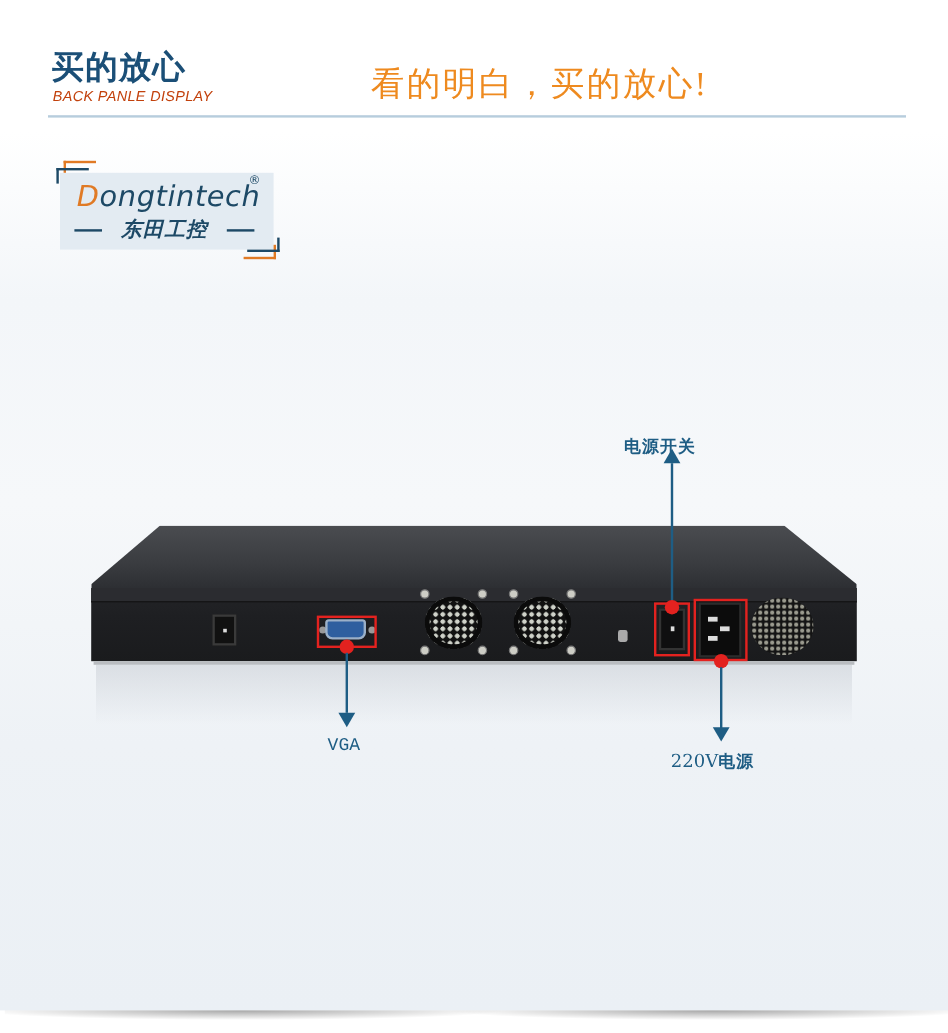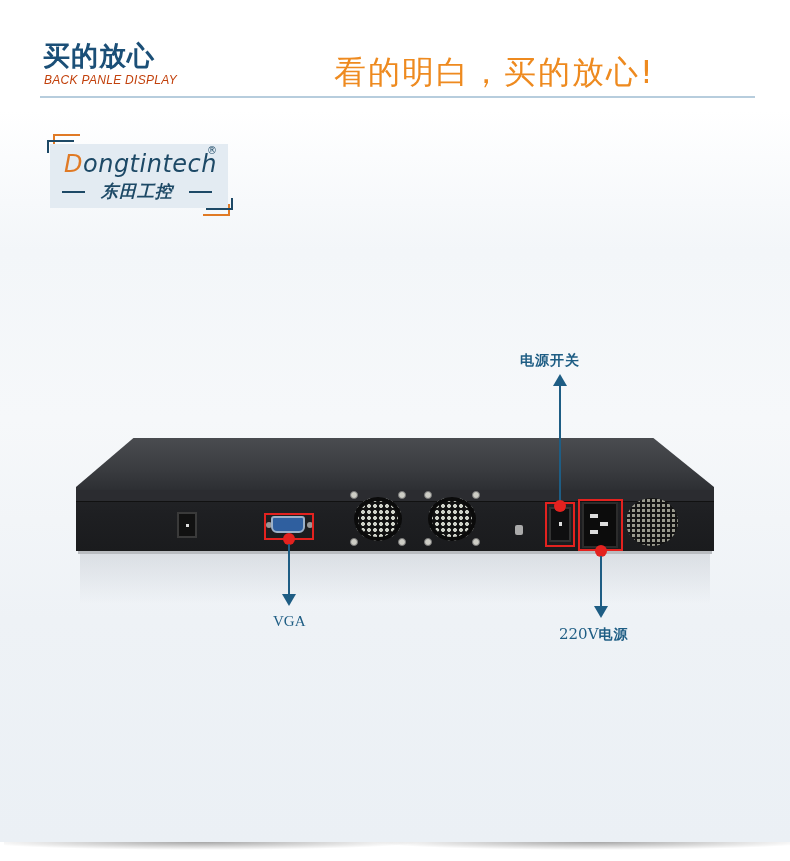--- a/index.html
+++ b/index.html
@@ -5,21 +5,21 @@
     * { margin:0; padding:0; box-sizing:border-box; }
     body { width:790px; height:861px; background:#ffffff; font-family:"DejaVu Sans", sans-serif; position:relative; overflow:hidden; }
     .canvas { position:absolute; left:0; top:0; width:790px; height:842px;
       background: linear-gradient(to bottom, #ffffff 0px, #ffffff 110px, #f3f6f9 250px, #f6f8fa 420px, #eef2f6 620px, #ebf0f5 842px); }
     .bottom-shadow { position:absolute; left:4px; top:842px; width:786px; height:19px;
       background: radial-gradient(ellipse 40% 60% at 25% 0%, rgba(0,0,0,0.35), rgba(0,0,0,0) 70%),
                   radial-gradient(ellipse 40% 60% at 75% 0%, rgba(0,0,0,0.35), rgba(0,0,0,0) 70%); }
 
     .title-cn { position:absolute; left:43px; top:38px; font-size:27px; font-weight:bold; color:#1b4f77; letter-spacing:1px; }
     .title-en { position:absolute; left:44px; top:73px; font-size:12px; font-style:italic; color:#c2410c; font-family:"Liberation Sans", sans-serif; letter-spacing:0.3px; }
-    .slogan { position:absolute; left:334px; top:51px; font-size:32px; color:#ee8a1f; letter-spacing:2px; }
+    .slogan { position:absolute; left:309px; top:51px; font-size:28px; color:#ee8a1f; letter-spacing:2px;font-family:Liberation Serif, serif; }
     .header-rule { position:absolute; left:40px; top:96px; width:715px; height:2px; background:#b7cddd; }
 
     
     .logo-box { position:absolute; left:50px; top:144px; width:178px; height:64px; background:#e3ebf2; }
     .corner-tl-o { position:absolute; left:53px; top:134px; width:27px; height:2px; background:#e07a25; }
     .corner-tl-o2 { position:absolute; left:53px; top:134px; width:2px; height:10px; background:#e07a25; }
     .corner-tl-b { position:absolute; left:47px; top:140px; width:27px; height:2px; background:#1d4966; }
     .corner-tl-b2 { position:absolute; left:47px; top:140px; width:2px; height:13px; background:#1d4966; }
     .corner-br-o { position:absolute; left:203px; top:214px; width:27px; height:2px; background:#e07a25; }
     .corner-br-o2 { position:absolute; left:228px; top:204px; width:2px; height:12px; background:#e07a25; }
@@ -64,21 +64,21 @@
     .power-socket { position:absolute; left:582px; top:502px; width:36px; height:46px; background:#0c0c0c; border:2px solid #2c2c2c; }
     .pin { position:absolute; width:8px; height:4px; background:#ddd; }
     .vent { position:absolute; left:626px; top:498px; width:52px; height:48px; border-radius:50%;
       background: radial-gradient(circle, #9a9a8e 0 1.5px, transparent 2px) 0 0/5px 5px, #141414; }
 
     
     .line { position:absolute; width:2px; background:#1e5d84; }
     .arrow-down { position:absolute; width:0; height:0; border-left:7px solid transparent; border-right:7px solid transparent; border-top:12px solid #1e5d84; }
     .arrow-up { position:absolute; width:0; height:0; border-left:7px solid transparent; border-right:7px solid transparent; border-bottom:12px solid #1e5d84; }
     .label { position:absolute; color:#1e5d84; font-size:14px; }
-    .label.serif { font-family:Liberation Serif, serif; font-size:15px; }
+    .label.serif { font-family:Liberation Mono, monospace; font-size:15px; }
     .label.bold { font-weight:bold; letter-spacing:1px; }
   </style>
 </head>
 <body>
 
 <div class="canvas"></div>
 <div class="bottom-shadow"></div>
 
 <div class="title-cn">买的放心</div>
 <div class="title-en">BACK PANLE DISPLAY</div>
@@ -149,21 +149,21 @@
 </div>
 
 <div>
   <div class="dot" style="left:283px; top:533px;"></div>
   <div class="line" style="left:288px; top:544px; height:50px;"></div>
   <div class="arrow-down" style="left:282px; top:594px;"></div>
   <div class="label serif" style="left:273px; top:613px;">VGA</div>
 </div>
 
 <div>
-  <div class="label bold" style="left:520px; top:352px;">电源开关</div>
+  <div class="label bold" style="left:520px; top:364px;">电源开关</div>
   <div class="arrow-up" style="left:553px; top:374px;"></div>
   <div class="line" style="left:559px; top:386px; height:116px;"></div>
   <div class="dot" style="left:554px; top:500px;"></div>
 </div>
 
 <div>
   <div class="dot" style="left:595px; top:545px;"></div>
   <div class="line" style="left:600px; top:556px; height:51px;"></div>
   <div class="arrow-down" style="left:594px; top:606px;"></div>
   <div class="label" style="left:559px; top:625px; white-space:nowrap;"><span class="serif" style="font-family:'DejaVu Serif', serif; font-size:15px;">220V</span><span style="font-weight:bold; letter-spacing:1px;">电源</span></div>

